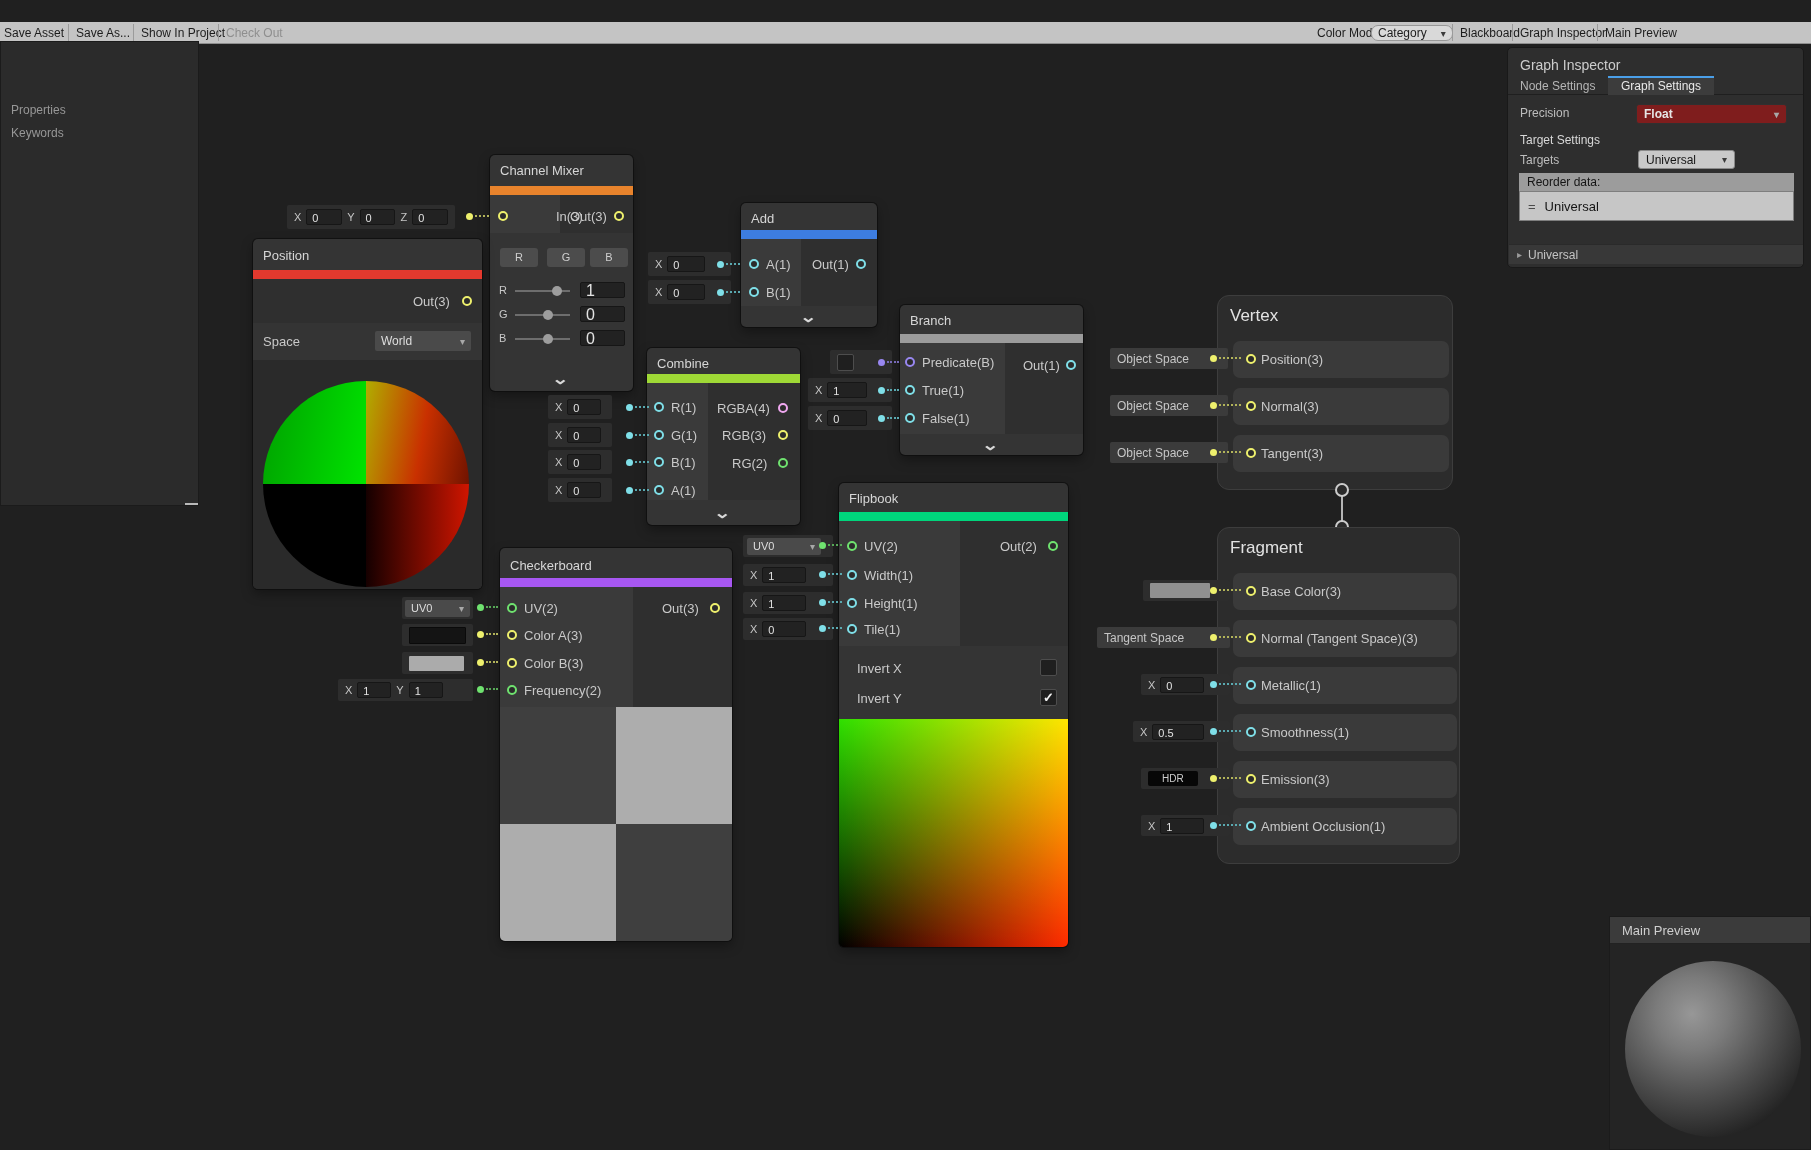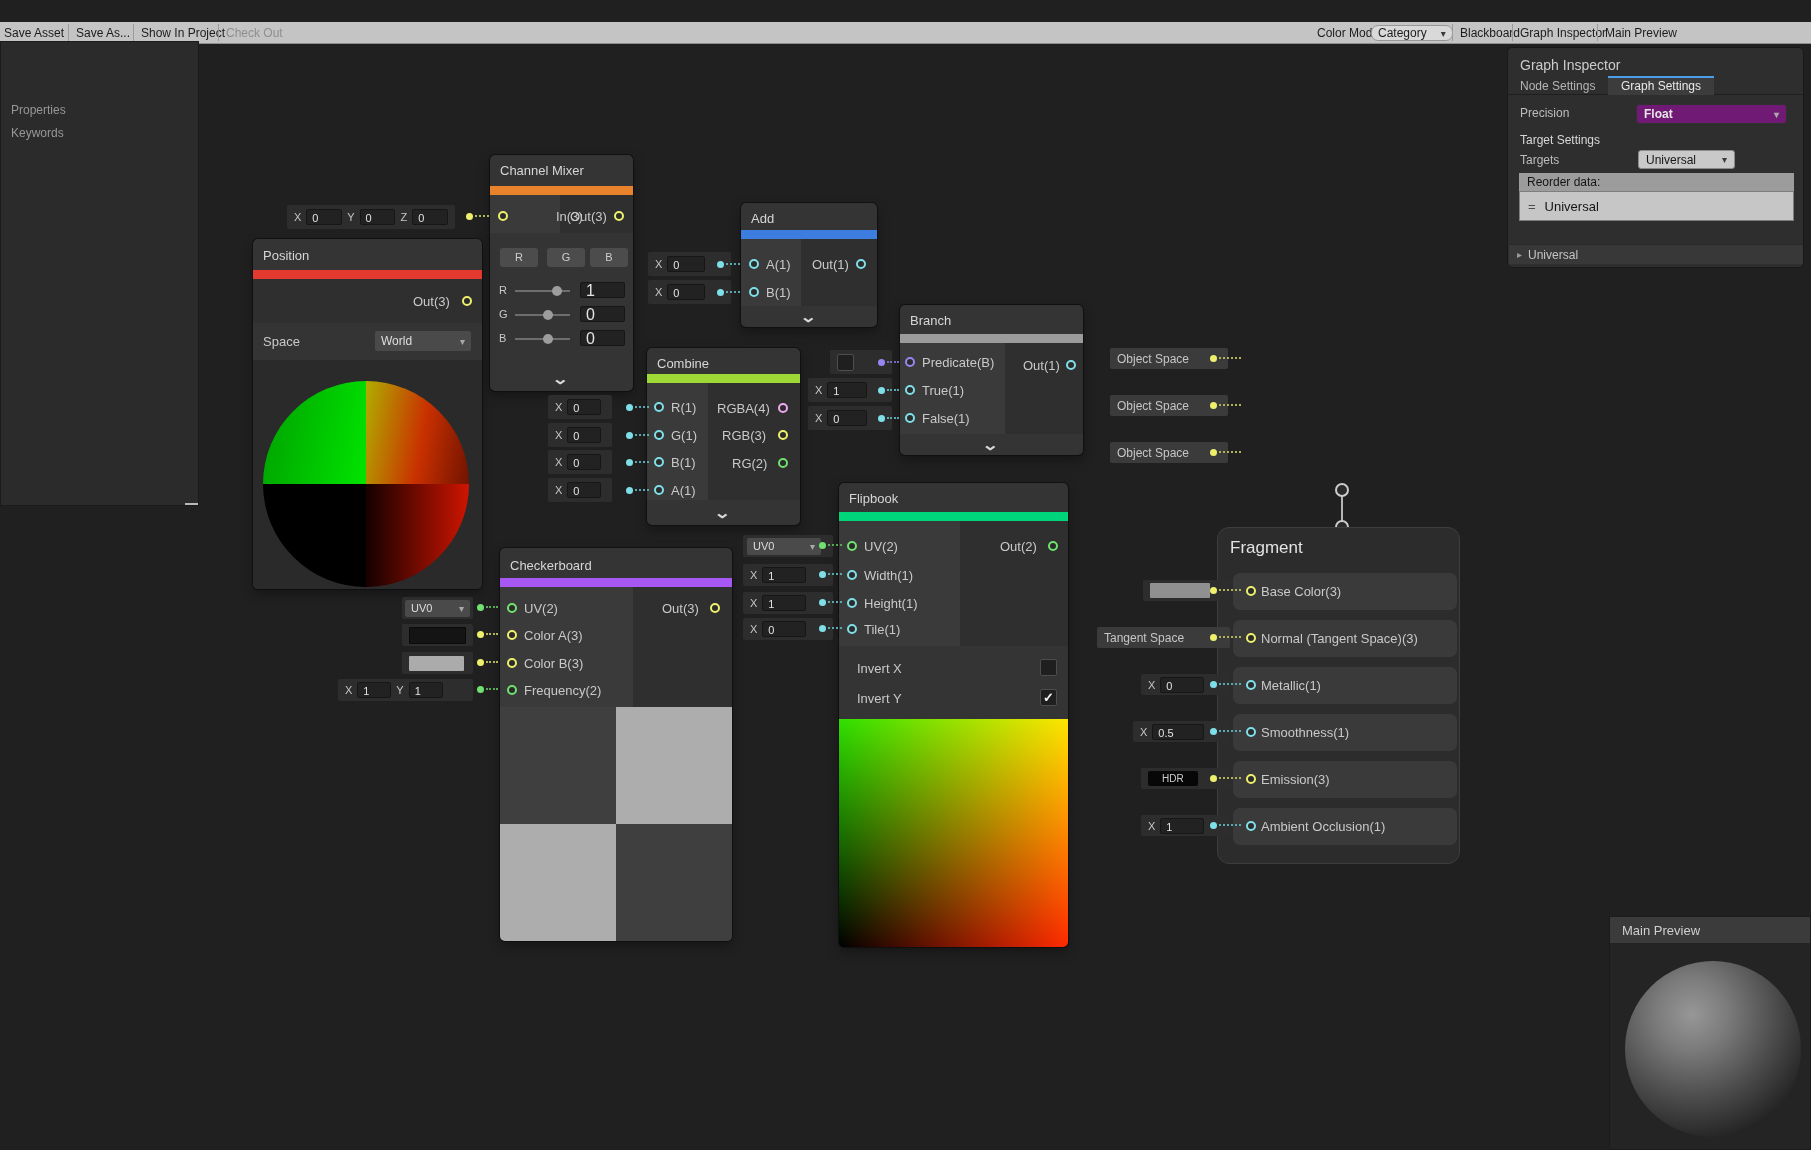--- a/index.html
+++ b/index.html
@@ -31,21 +31,21 @@
   
   .gi{position:absolute;left:1507px;top:47px;width:297px;height:221px;background:#2e2e2e;
       border:1px solid #191919;border-radius:5px;box-sizing:border-box;}
   .gi-title{position:absolute;left:12px;top:9px;font-size:14px;color:#cccccc;}
   .gi-tabrow{position:absolute;left:0;top:28px;width:100%;height:19px;border-bottom:1px solid #1f1f1f;box-sizing:border-box;}
   .gi-tab-inactive{position:absolute;left:12px;top:3px;font-size:12px;color:#b5b5b5;}
   .gi-tab-active{position:absolute;left:100px;top:0;width:106px;height:19px;background:#3c3c3c;
       border-top:2px solid #4a9fe8;box-sizing:border-box;text-align:center;font-size:12px;color:#e8e8e8;line-height:16px;}
   .gi-label{position:absolute;left:12px;font-size:12px;color:#bdbdbd;}
   .gi-bold{font-weight:normal;color:#d8d8d8;}
-  .gi-dropdark{position:absolute;background:#701a75;border:1px solid #303030;border-radius:3px;height:20px;
+  .gi-dropdark{position:absolute;background:#7f1d1d;border:1px solid #303030;border-radius:3px;height:20px;
       display:flex;align-items:center;justify-content:space-between;padding:0 7px;box-sizing:border-box;
       font-size:12px;color:#e6e6e6;font-weight:bold;}
   .gi-droplight{position:absolute;background:#c9c9c9;border:1px solid #8a8a8a;border-radius:3px;height:19px;
       display:flex;align-items:center;justify-content:space-between;padding:0 7px;box-sizing:border-box;
       font-size:12px;color:#161616;}
   .arr{color:#a8a8a8;font-size:10px;}
   .arrdark{color:#3a3a3a;font-size:10px;}
   .gi-reorder-head{position:absolute;left:11px;top:125px;width:275px;height:18px;background:#9c9c9c;
       font-size:12px;color:#141414;line-height:18px;padding-left:8px;box-sizing:border-box;}
   .gi-reorder-item{position:absolute;left:11px;top:143px;width:275px;height:30px;background:#c6c6c6;
@@ -424,20 +424,35 @@
   </div>
   <div class="dot d-v1" style="left:819px;top:599px;"></div>
   <div class="stub s-v1" style="left:828px;top:601px;width:14px;"></div>
   <div class="strip" style="left:743px;top:618px;width:90px;height:22px;">
     <span>X</span>
     <span class="fld" style="width:44px;">0</span>
   </div>
   <div class="dot d-v1" style="left:819px;top:625px;"></div>
   <div class="stub s-v1" style="left:828px;top:627px;width:14px;"></div>
 
+  <div class="ctx" style="left:1217px;top:295px;width:236px;height:195px;">
+    <div class="ctx-title">Vertex</div>
+    <div class="ctx-row" style="left:15px;top:45px;width:216px;">
+      <div class="ring c-v3"></div>
+      <div class="plabel">Position(3)</div>
+    </div>
+    <div class="ctx-row" style="left:15px;top:92px;width:216px;">
+      <div class="ring c-v3"></div>
+      <div class="plabel">Normal(3)</div>
+    </div>
+    <div class="ctx-row" style="left:15px;top:139px;width:216px;">
+      <div class="ring c-v3"></div>
+      <div class="plabel">Tangent(3)</div>
+    </div>
+  </div>
   <div class="strip" style="left:1110px;top:348px;width:118px;height:21px;font-size:12px;background:#3b3b3b;">
     <span>Object Space</span>
   </div>
   <div class="dot d-v3" style="left:1210px;top:355px;"></div>
   <div class="stub s-v3" style="left:1219px;top:357px;width:22px;"></div>
   <div class="strip" style="left:1110px;top:395px;width:118px;height:21px;font-size:12px;background:#3b3b3b;">
     <span>Object Space</span>
   </div>
   <div class="dot d-v3" style="left:1210px;top:402px;"></div>
   <div class="stub s-v3" style="left:1219px;top:404px;width:22px;"></div>

